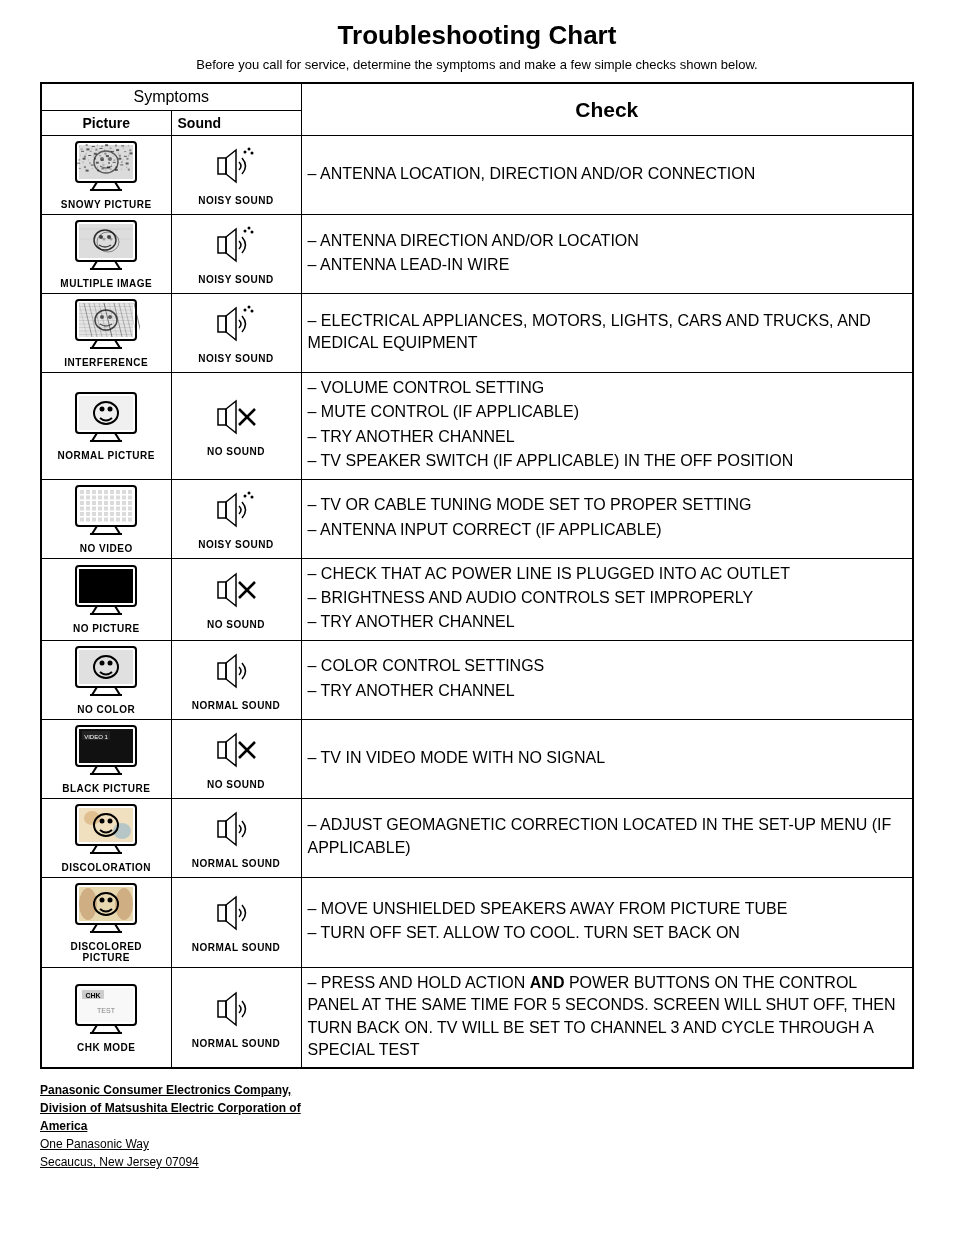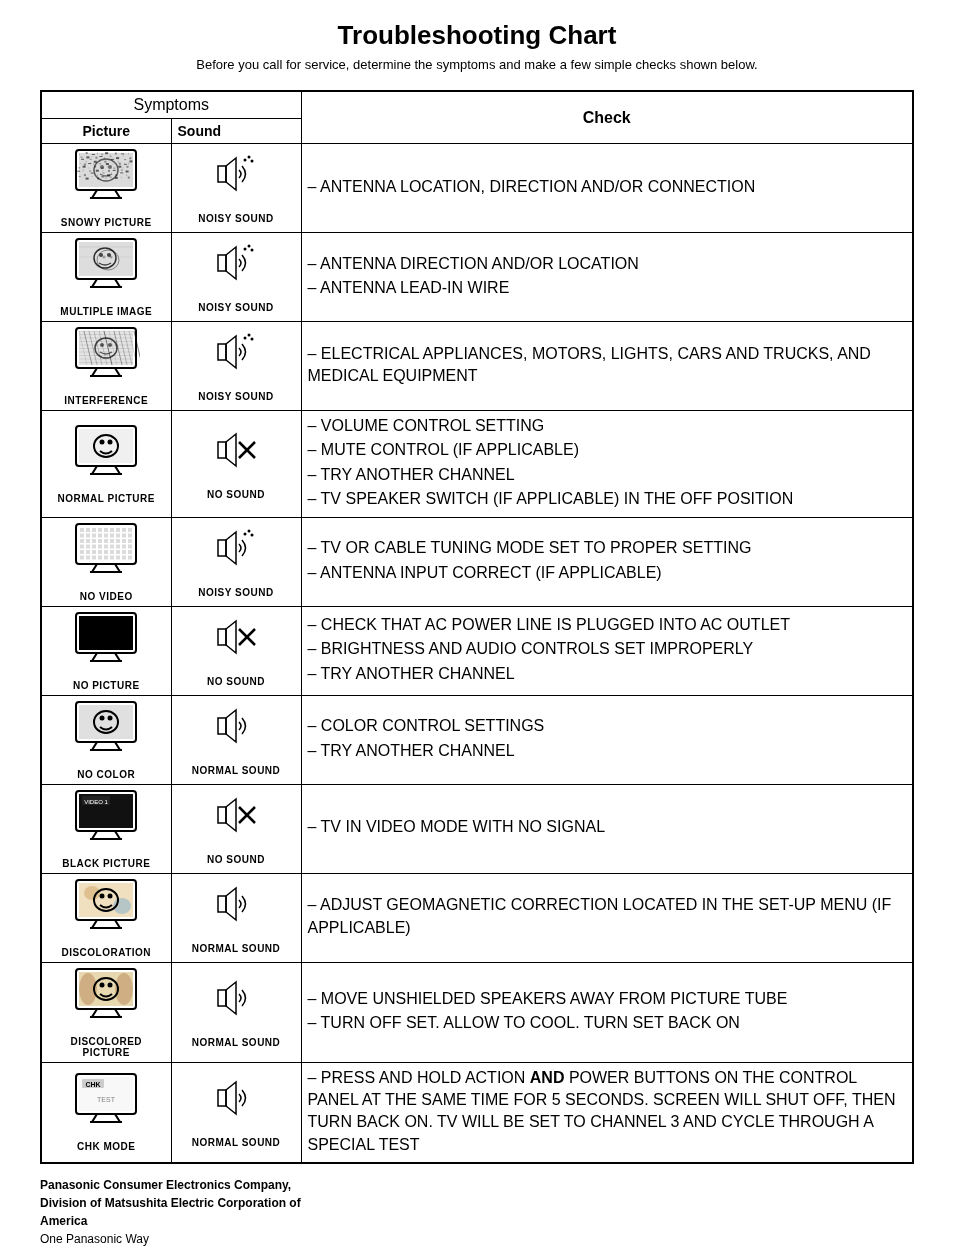--- a/index.html
+++ b/index.html
@@ -13,21 +13,21 @@
     }
     .page-title {
       text-align: center;
       font-size: 26px;
       font-weight: bold;
       margin-bottom: 6px;
     }
     .subtitle {
       text-align: center;
       font-size: 13px;
-      margin-bottom: 18px;
+      margin-bottom: 10px;
     }
     table.main-table {
       width: 100%;
       border-collapse: collapse;
       border: 2px solid #000;
     }
     table.main-table th, table.main-table td {
       border: 1px solid #000;
       padding: 4px 6px;
       vertical-align: middle;
@@ -45,21 +45,21 @@
       width: 130px;
     }
     .header-sound {
       text-align: left;
       font-size: 14px;
       font-weight: bold;
       width: 130px;
     }
     .header-check {
       text-align: center;
-      font-size: 16px;
+      font-size: 21px;
       font-weight: bold;
       vertical-align: middle;
     }
     .cell-picture {
       text-align: center;
       vertical-align: middle;
       width: 130px;
       padding: 6px 4px 4px 4px;
     }
     .cell-sound {
@@ -82,33 +82,34 @@
     }
     .cell-check ul li {
       margin-bottom: 2px;
       font-size: 16px;
       line-height: 1.4;
     }
     .icon-label {
       font-size: 10px;
       font-weight: bold;
       text-align: center;
-      margin-top: 13px;
+      margin-top: 3px;
       letter-spacing: 0.5px;
     }
     
     .footer {
       display: flex;
       justify-content: space-between;
       margin-top: 12px;
       font-size: 12px;
       line-height: 1.5;
     }
     .footer-col {
       width: 30%;
+      text-decoration: underline;
     }
     .footer-col .company-name {
       font-weight: bold;
       font-size: 12px;
     }
   </style>
 </head>
 <body>
 
 <h1 class="page-title">Troubleshooting Chart</h1>

